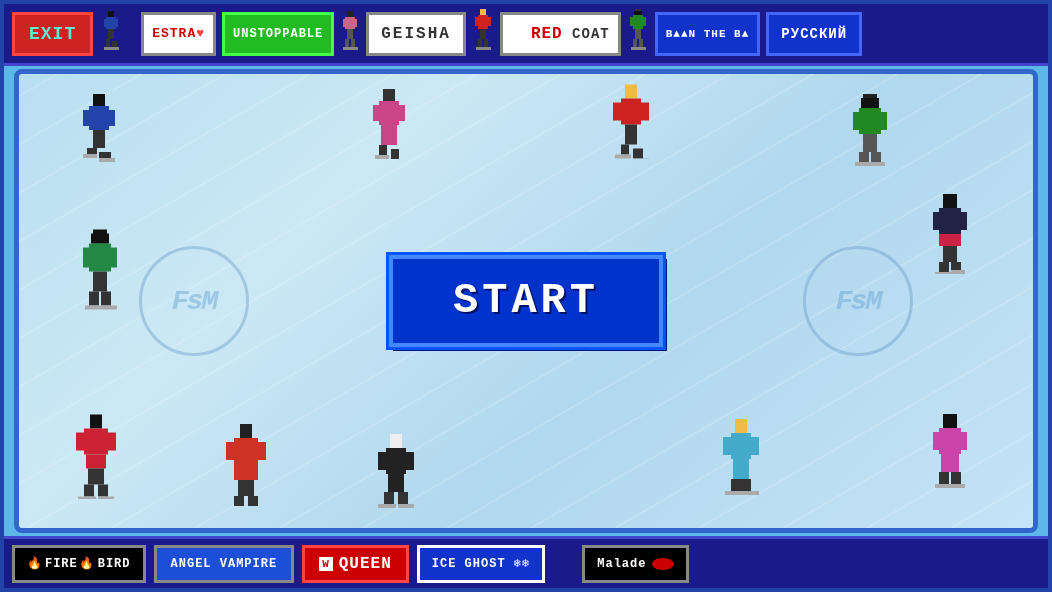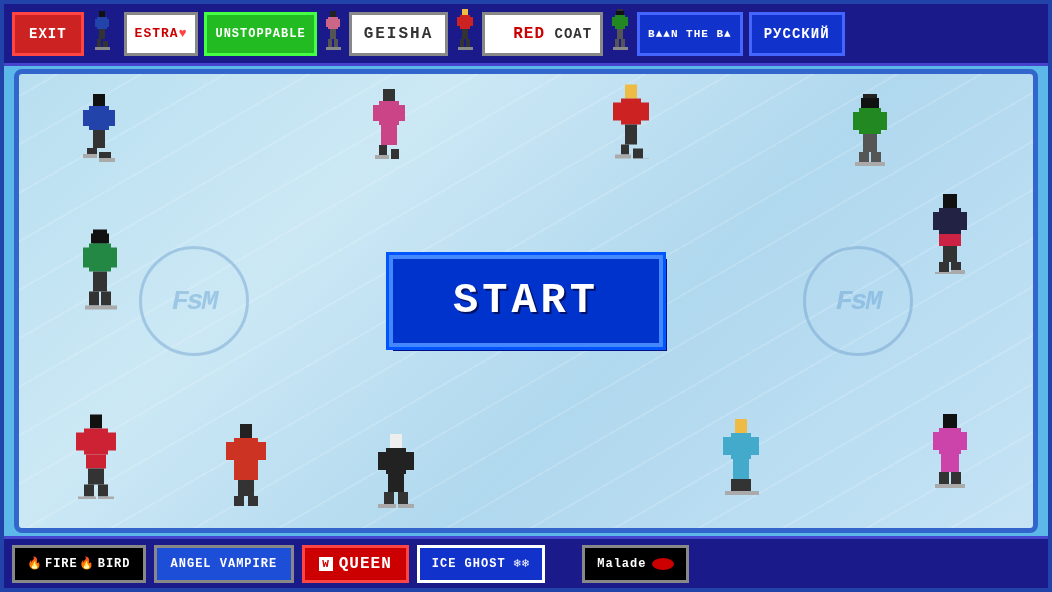--- a/index.html
+++ b/index.html
@@ -120,22 +120,22 @@
       font-size: 14px;
       letter-spacing: 1px;
       position: relative;
       white-space: nowrap;
       min-width: 60px;
     }
 
     .btn-exit {
       background: #cc2222;
       border-color: #ff4444;
-      color: #ffffff;
-      font-size: 14px;
+      color: #5eead4;
+      font-size: 18px;
       padding: 4px 14px;
       border-width: 3px;
     }
 
     .btn-estra {
       background: white;
       border-color: #888;
       color: #cc0000;
       font-size: 13px;
       padding: 0 8px;
@@ -284,21 +284,21 @@
 </head>
 <body>
 
 <div id="game-container">
 
   <div id="top-bar">
     <div class="nav-btn btn-exit">
       <span>EXIT</span>
     </div>
 
-    <div style="display:flex;align-items:center;gap:10px;">
+    <div style="display:flex;align-items:center;gap:18px;">
       <svg width="24" height="50" viewBox="0 0 24 50">
 
         <rect x="9" y="2" width="6" height="6" fill="#111"></rect>
         <rect x="7" y="8" width="10" height="12" fill="#2244aa"></rect>
         <rect x="5" y="10" width="4" height="8" fill="#2244aa"></rect>
         <rect x="15" y="10" width="4" height="8" fill="#2244aa"></rect>
         <rect x="9" y="20" width="3" height="10" fill="#333"></rect>
         <rect x="12" y="20" width="3" height="10" fill="#333"></rect>
         <rect x="7" y="30" width="4" height="8" fill="#333"></rect>
         <rect x="13" y="32" width="5" height="6" fill="#333"></rect>

